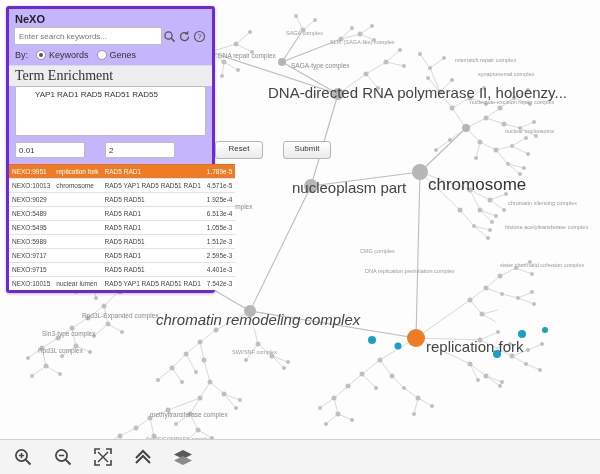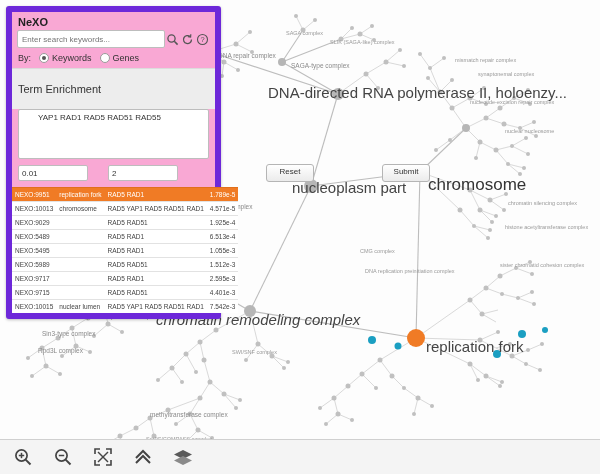--- a/index.html
+++ b/index.html
@@ -53,22 +53,22 @@
   .net-label.tiny {
     font-size: 5.5px;
     color: #9a9a9a;
   }
   
   #panel {
     position: absolute;
     left: 6px;
     top: 6px;
     width: 203px;
-    background: #f9a8d4;
-    border: 6px solid #6d28d9;
+    background: #c4b5fd;
+    border: 3px solid #6d28d9;
     border-radius: 3px;
     box-shadow: 0 1px 3px rgba(0,0,0,0.25);
     font-size: 9px;
     color: #333;
   }
   #panel-title {
     padding: 4px 6px 2px 6px;
     font-size: 11px;
     font-weight: bold;
     color: #222;
@@ -124,25 +124,26 @@
     content: "";
     position: absolute;
     left: 2px;
     top: 2px;
     width: 4px;
     height: 4px;
     border-radius: 50%;
     background: #555;
   }
   .section-hd {
-    padding: 14px 6px;
-    font-size: 11px;
+    padding: 2px 6px;
+    font-size: 14px;
     color: #333;
     border-top: 1px solid #dcdcdc;
     background: #ededed;
+    font-family: Liberation Serif, serif;
   }
   .term-area {
     margin: 0 6px 5px 6px;
     height: 42px;
     background: #fff;
     border: 1px solid #bdbdbd;
     border-radius: 2px;
     font-size: 8px;
     color: #333;
     padding: 3px 19px;
@@ -173,21 +174,20 @@
     min-width: 34px;
     padding: 0 6px;
     font-size: 8px;
     border: 1px solid #b5b5b5;
     border-radius: 3px;
     background: linear-gradient(#ffffff, #ebebeb);
     color: #333;
     cursor: pointer;
     line-height: 14px;
     text-align: center;
-    margin-left: 48px;
   }
   table.results {
     width: 100%;
     border-collapse: collapse;
     font-size: 6.5px;
     background: #fff;
   }
   table.results td {
     border-top: 1px solid #e2e2e2;
     padding: 3px 3px;

